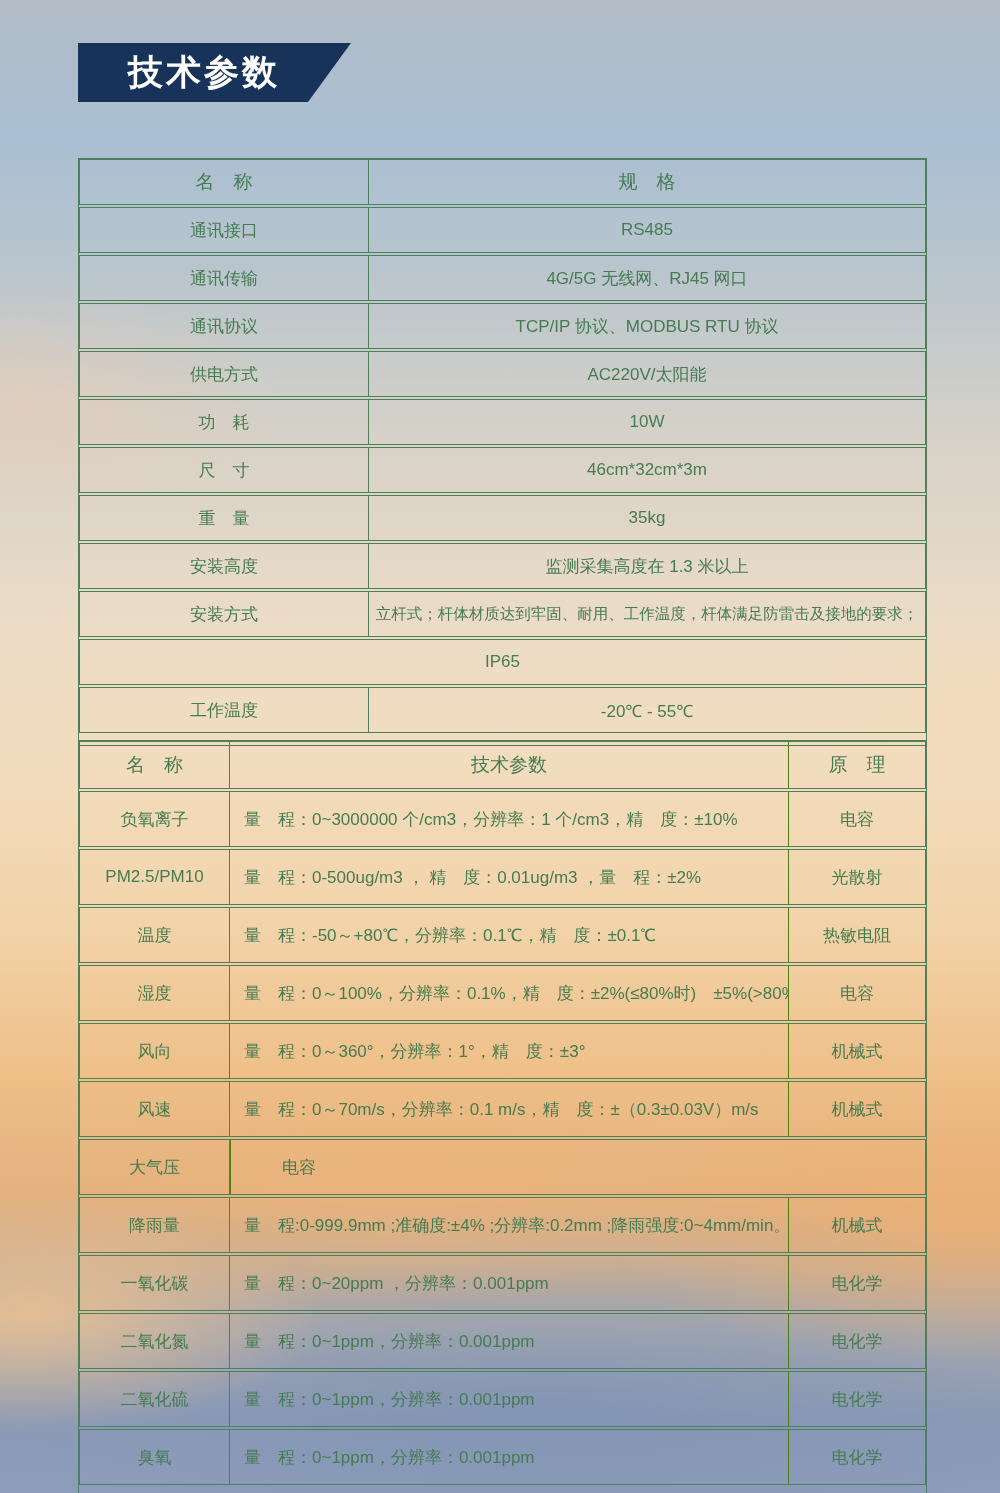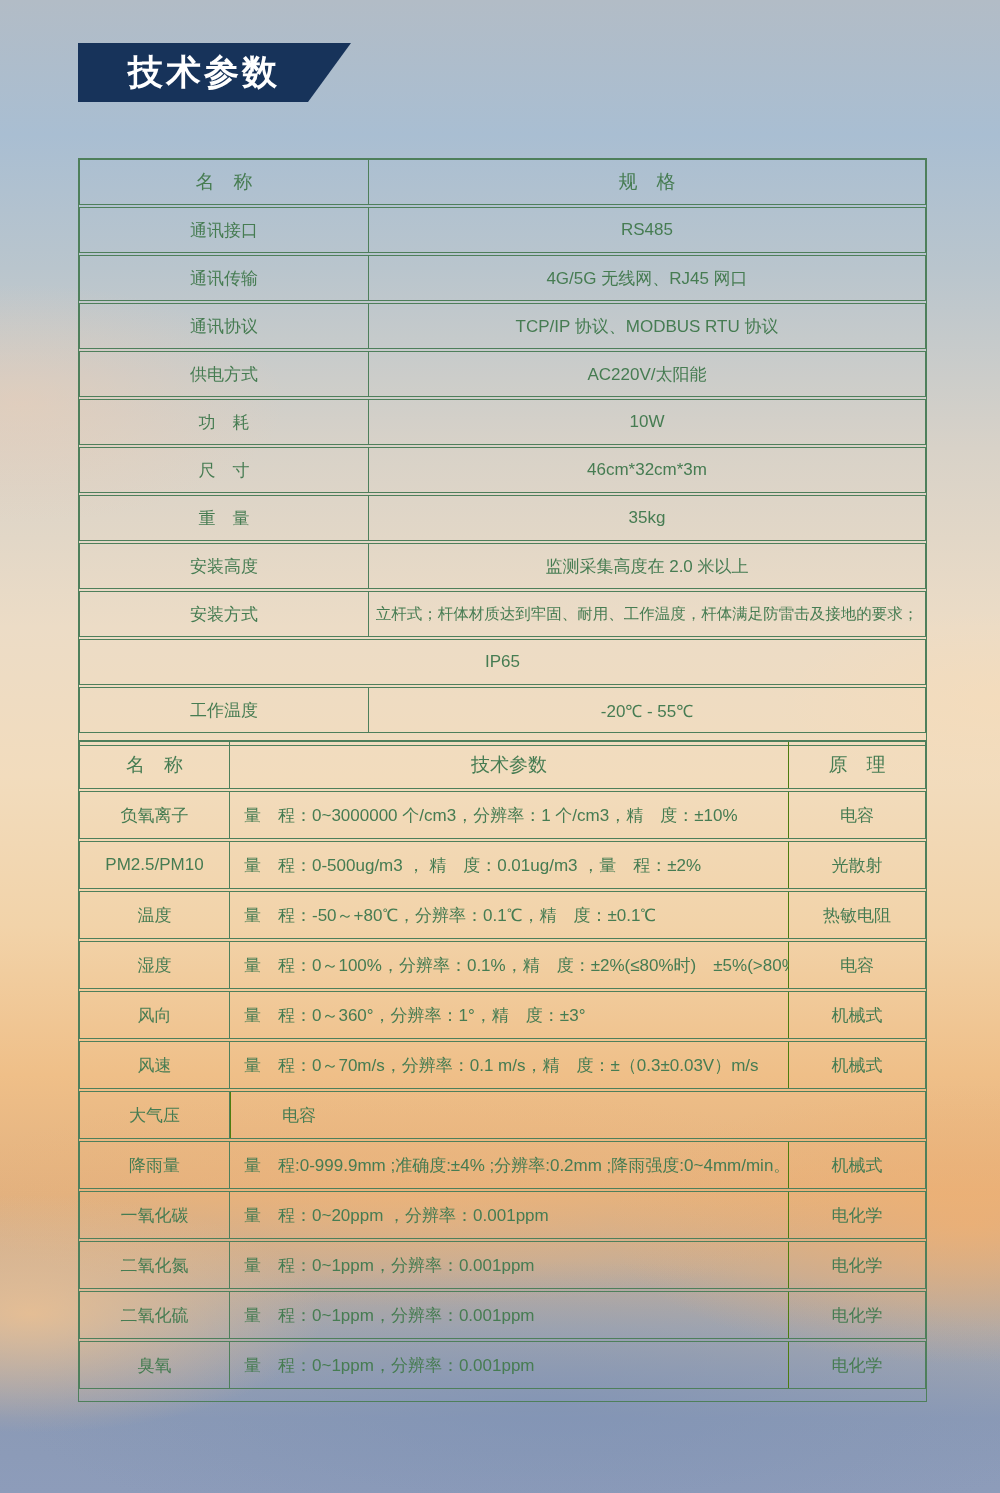--- a/index.html
+++ b/index.html
@@ -48,21 +48,21 @@
   .tbl-2 { top: 740px; }
 
   .t-row {
     display: flex;
     border: 1px solid #4e7f5b;
     margin-bottom: 2px;
     align-items: stretch;
   }
   .t-row:last-child { margin-bottom: 12px; }
   .tbl-1 .t-row { height: 46px; }
-  .tbl-2 .t-row { height: 48px; }
+  .tbl-2 .t-row { height: 56px; }
   .tbl-2 .t-row.hd { height: 48px; }
 
   .cell {
     display: flex; align-items: center; justify-content: center;
     color: #467c52;
     font-size: 17px;
     white-space: nowrap;
     overflow: hidden;
   }
   .hd .cell { font-size: 19px; }
@@ -111,21 +111,21 @@
   <div class="t-row">
     <div class="cell c1">尺　寸</div>
     <div class="cell c2">46cm*32cm*3m</div>
   </div>
   <div class="t-row">
     <div class="cell c1">重　量</div>
     <div class="cell c2">35kg</div>
   </div>
   <div class="t-row">
     <div class="cell c1">安装高度</div>
-    <div class="cell c2">监测采集高度在 2.0 米以上</div>
+    <div class="cell c2">监测采集高度在 1.3 米以上</div>
   </div>
   <div class="t-row">
     <div class="cell c1">安装方式</div>
     <div class="cell c2 small">立杆式；杆体材质达到牢固、耐用、工作温度，杆体满足防雷击及接地的要求；</div>
   </div>
   <div class="t-row">
     <div class="cell c2">IP65</div>
   </div>
   <div class="t-row">
     <div class="cell c1">工作温度</div>

